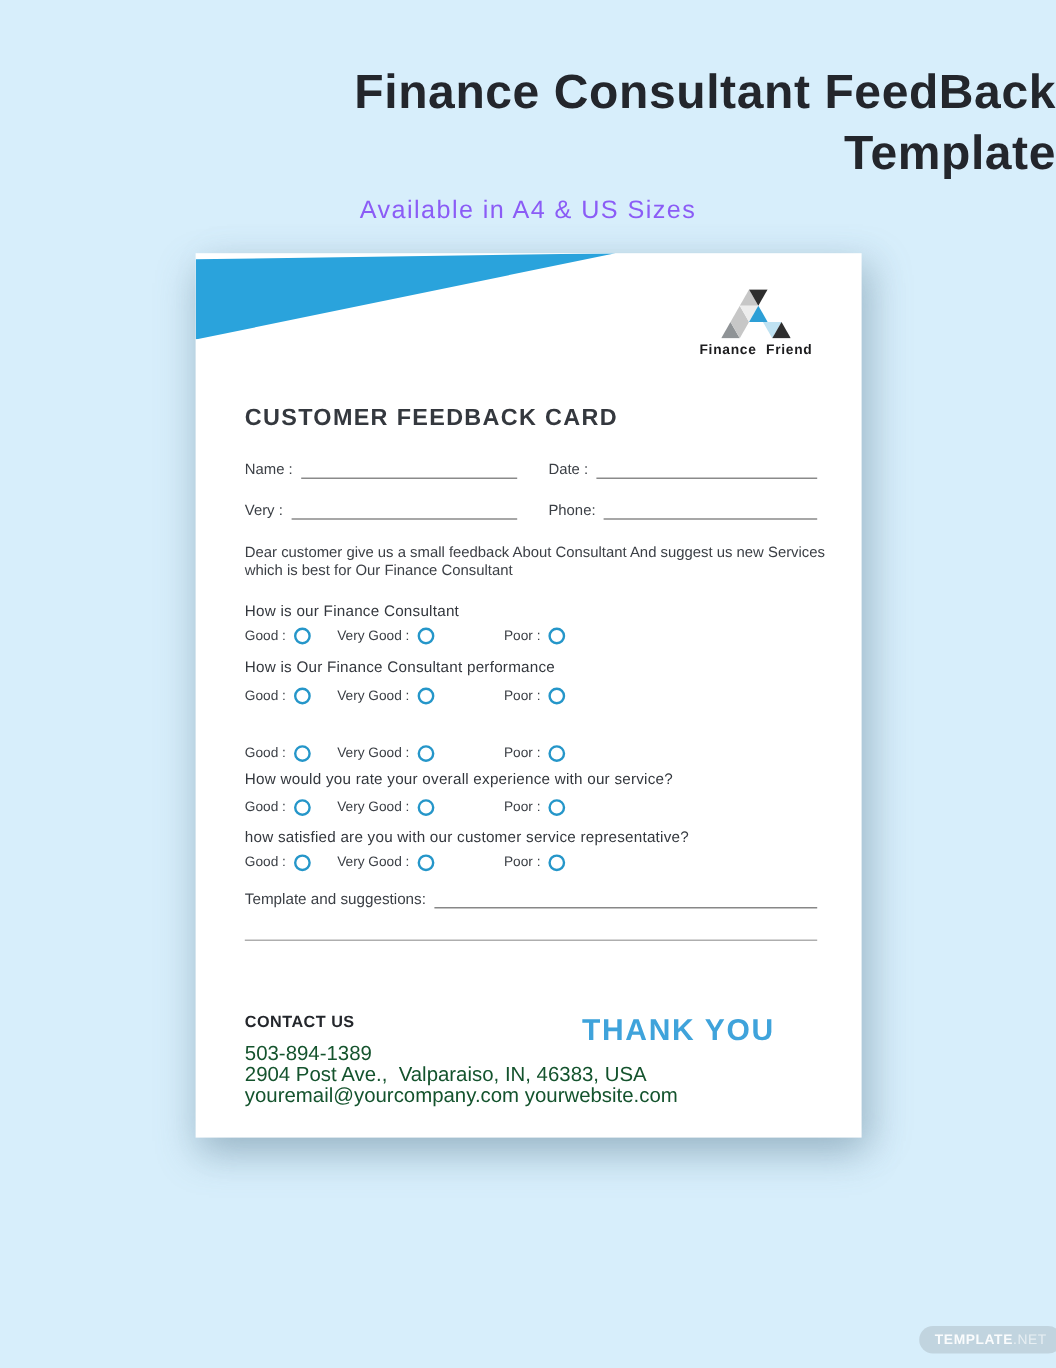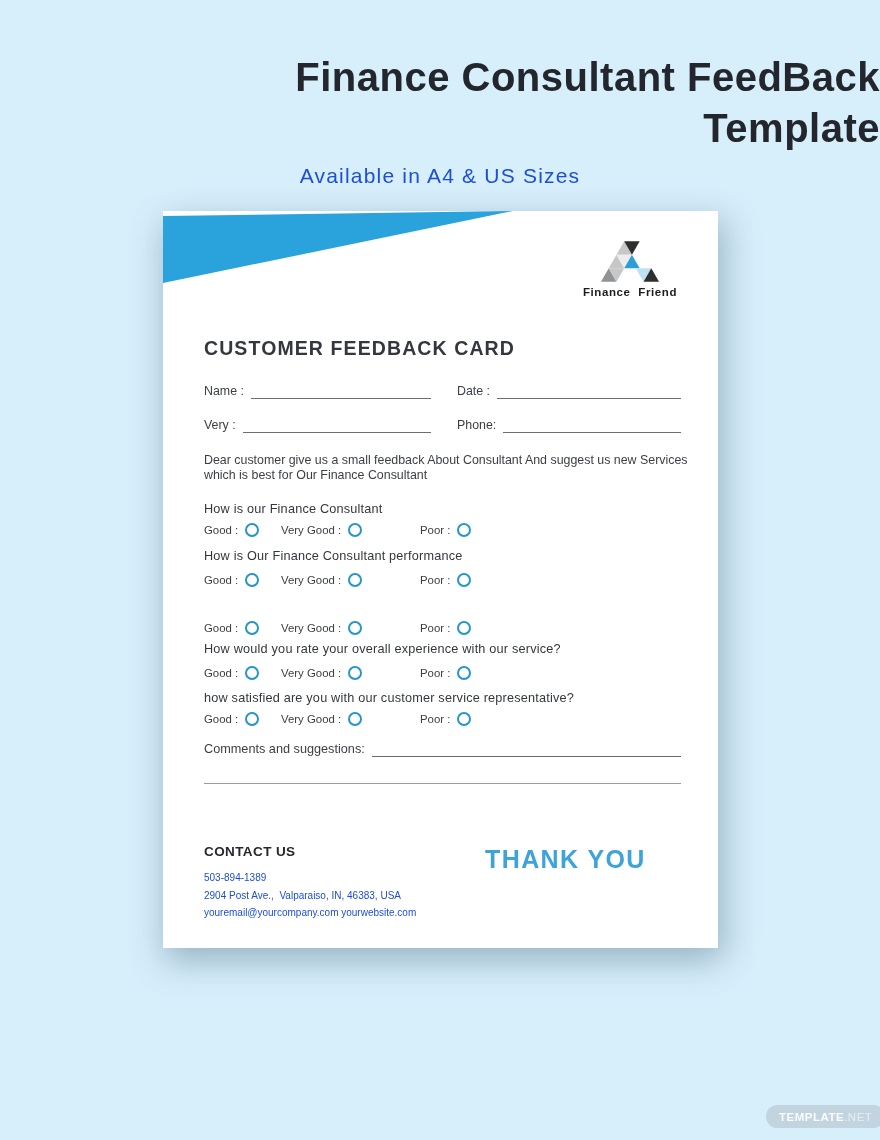--- a/index.html
+++ b/index.html
@@ -12,21 +12,21 @@
   .canvas{position:absolute;inset:0;}
 
   
   .hero-title{
     position:absolute;top:52px;left:0;width:880px;
     text-align:right;color:#23262c;
     font-size:40px;font-weight:800;line-height:51px;letter-spacing:.5px;
   }
   .hero-subtitle{
     position:absolute;top:164px;left:0;width:880px;
-    text-align:center;color:#1d4ed8;
+    text-align:center;color:#8b5cf6;
     font-size:21px;font-weight:500;letter-spacing:1.2px;
   }
 
   
   .sheet{
     position:absolute;left:163px;top:211px;width:555px;height:737px;
     background:#ffffff;
     box-shadow:0 14px 30px rgba(105,138,158,.45), 14px 6px 26px rgba(130,160,178,.25);
   }
   .wedge{
@@ -72,21 +72,21 @@
     display:inline-block;width:10px;height:10px;border-radius:50%;
     border:2px solid #2596c9;margin-left:7px;background:#fff;
   }
 
   .comments{position:absolute;left:41px;top:531px;width:477px;display:flex;align-items:flex-end;}
   .comments .field-line{border-bottom-color:#6a6a6a;}
   .long-line{position:absolute;left:41px;top:572px;width:477px;border-top:1.3px solid #9b9b9b;}
 
   .contact{position:absolute;left:41px;top:633px;}
   .contact-heading{font-size:13.5px;font-weight:bold;color:#24272c;letter-spacing:.4px;margin-bottom:10px;}
-  .contact-line{font-size:10px;color:#1d4ed8;line-height:17.5px;white-space:pre-wrap;}
+  .contact-line{font-size:17px;color:#14532d;line-height:17.5px;white-space:pre-wrap;}
   .thank-you{
     position:absolute;left:322px;top:634px;
     font-size:25px;font-weight:800;letter-spacing:1.4px;
   }
 
   
   .watermark{
     position:absolute;left:766px;top:1105px;height:23px;padding:0 13px;
     border-radius:12px;background:#c1d4df;
     display:flex;align-items:center;justify-content:center;
@@ -219,21 +219,21 @@
           <span class="opt-label">Very Good :</span>
           <span class="radio"></span>
         </span>
       <span class="opt opt-poor">
           <span class="opt-label">Poor :</span>
           <span class="radio"></span>
         </span>
     </div>
 
     <div class="comments">
-      <span class="field-label" style="font-size:12.7px">Comments and suggestions:</span>
+      <span class="field-label" style="font-size:12.7px">Template and suggestions:</span>
       <span class="field-line"></span>
     </div>
     <div class="long-line"></div>
 
     <div class="contact">
       <div class="contact-heading">CONTACT US</div>
       <div class="contact-line">503-894-1389</div>
       <div class="contact-line">2904 Post Ave.,  Valparaiso, IN, 46383, USA</div>
       <div class="contact-line">youremail@yourcompany.com yourwebsite.com</div>
     </div>

